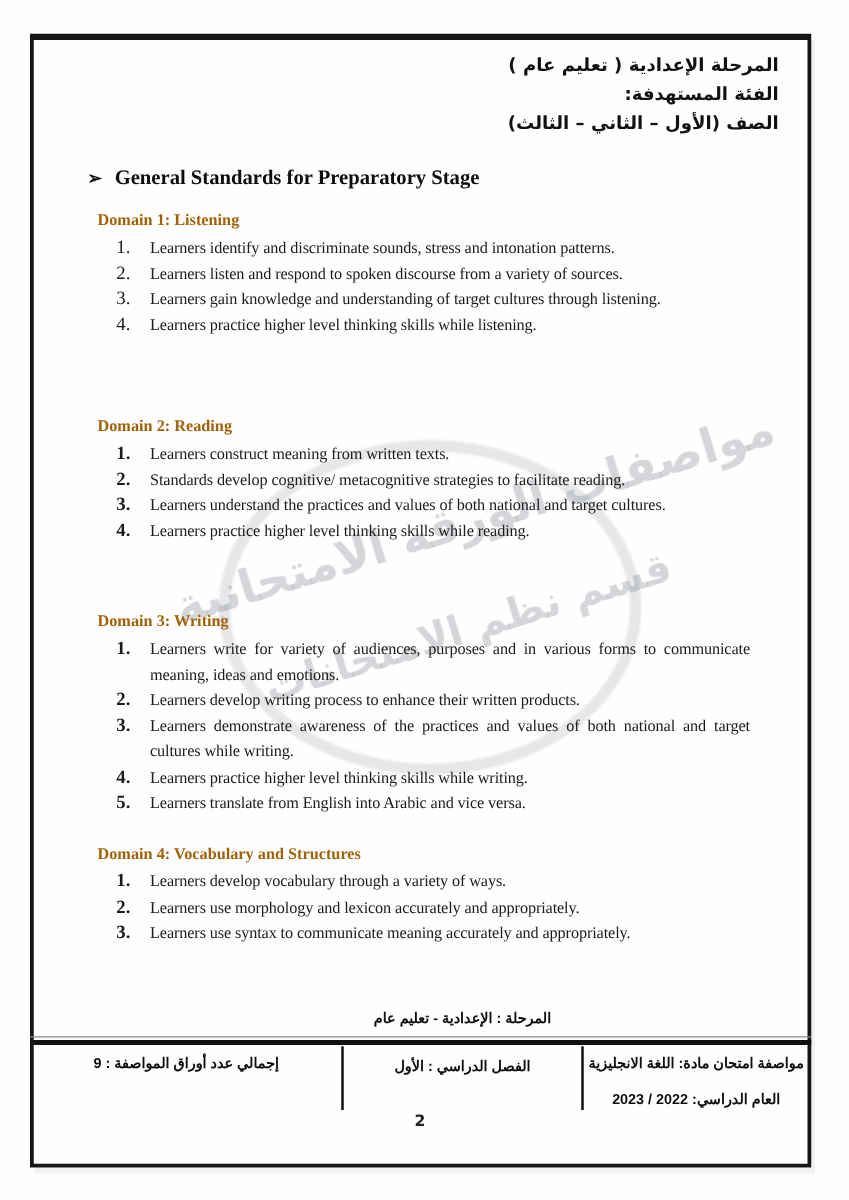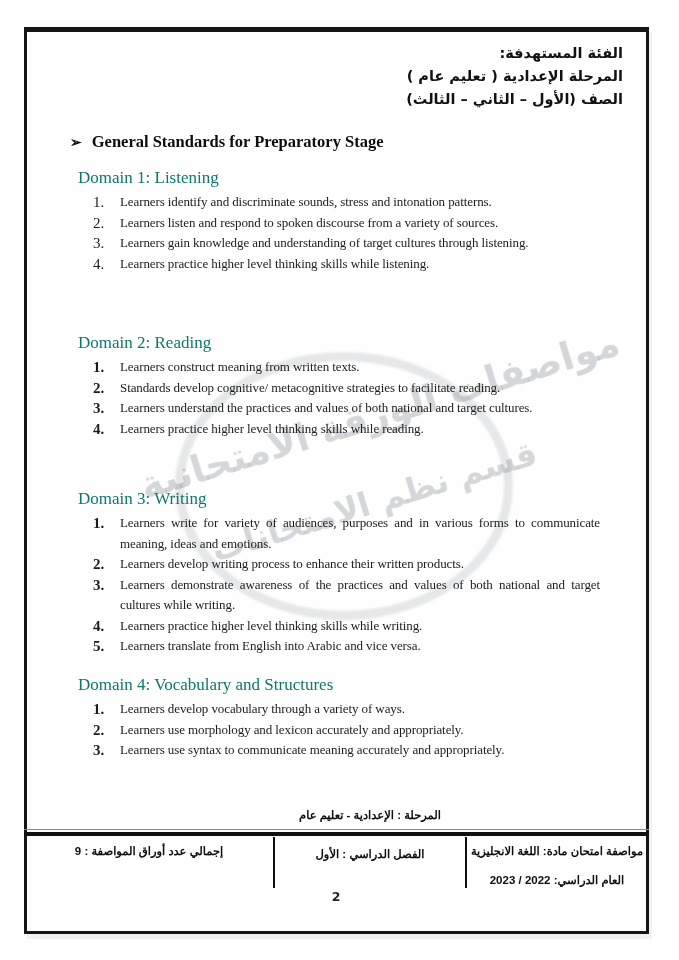--- a/index.html
+++ b/index.html
@@ -31,21 +31,21 @@
     display:flex;align-items:baseline;gap:10px;
   }
   .main-heading .arrow{font-size:14px;}
   
   .domain{position:absolute;left:78px;width:514px;}
   .d1{top:168px;}
   .d2{top:333px;}
   .d3{top:489px;}
   .d4{top:675px;}
   .dtitle{
-    margin:0 0 4px 0;font-size:17px;font-weight:normal;color:#0f766e;
+    margin:0 0 4px 0;font-size:13px;font-weight:bold;color:#a16207;
     font-family:"Liberation Serif", serif;
   }
   .dlist{margin:0;padding:0 0 0 15px;}
   .ditem{display:flex;align-items:flex-start;}
   .num{
     flex:0 0 27px;font-weight:bold;font-size:15px;line-height:20.5px;
   }
   .nums-regular .num{font-weight:normal;}
   .itext{
     flex:0 0 480px;width:480px;
@@ -94,22 +94,22 @@
 
   <div class="watermark">
     <div class="wm-ring"></div>
     <div class="wm-text wm-t1">مواصفات الورقة الامتحانية</div>
     <div class="wm-text wm-t2">قسم نظم الامتحانات</div>
   </div>
 
   <div class="border-box"></div>
 
   <div class="ar-header">
+    <div>المرحلة الإعدادية ( تعليم عام )</div>
     <div>الفئة المستهدفة:</div>
-    <div>المرحلة الإعدادية ( تعليم عام )</div>
     <div>الصف (الأول – الثاني – الثالث)</div>
   </div>
 
   <div class="main-heading">
     <span class="arrow">➢</span>
     <span>General Standards for Preparatory Stage</span>
   </div>
 
   <section class="domain d1">
     <h2 class="dtitle">Domain 1: Listening</h2>

